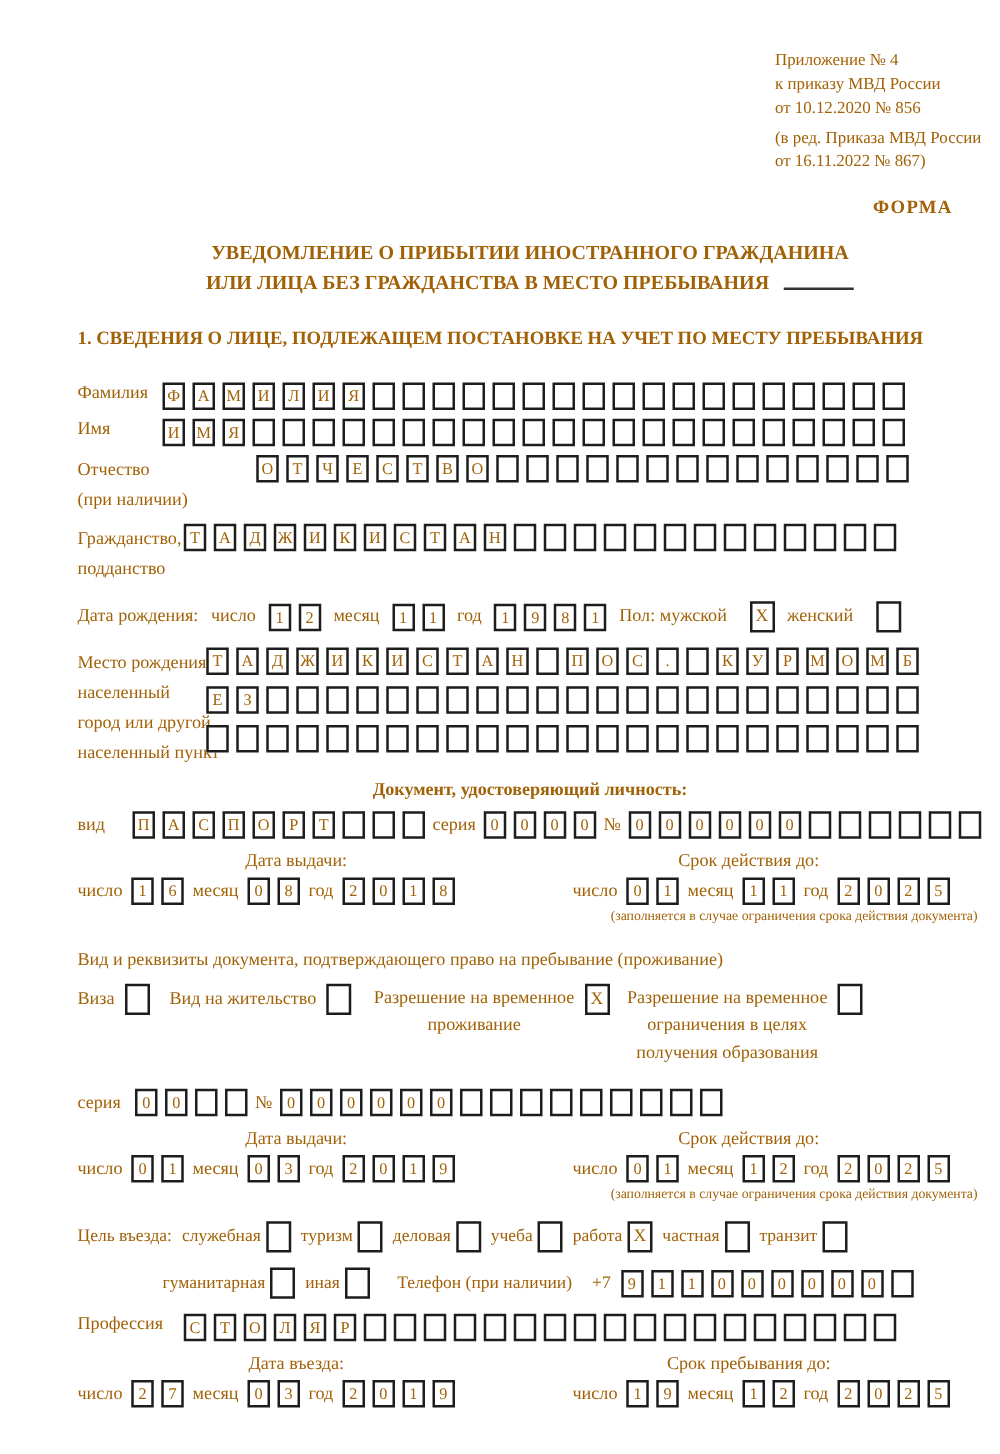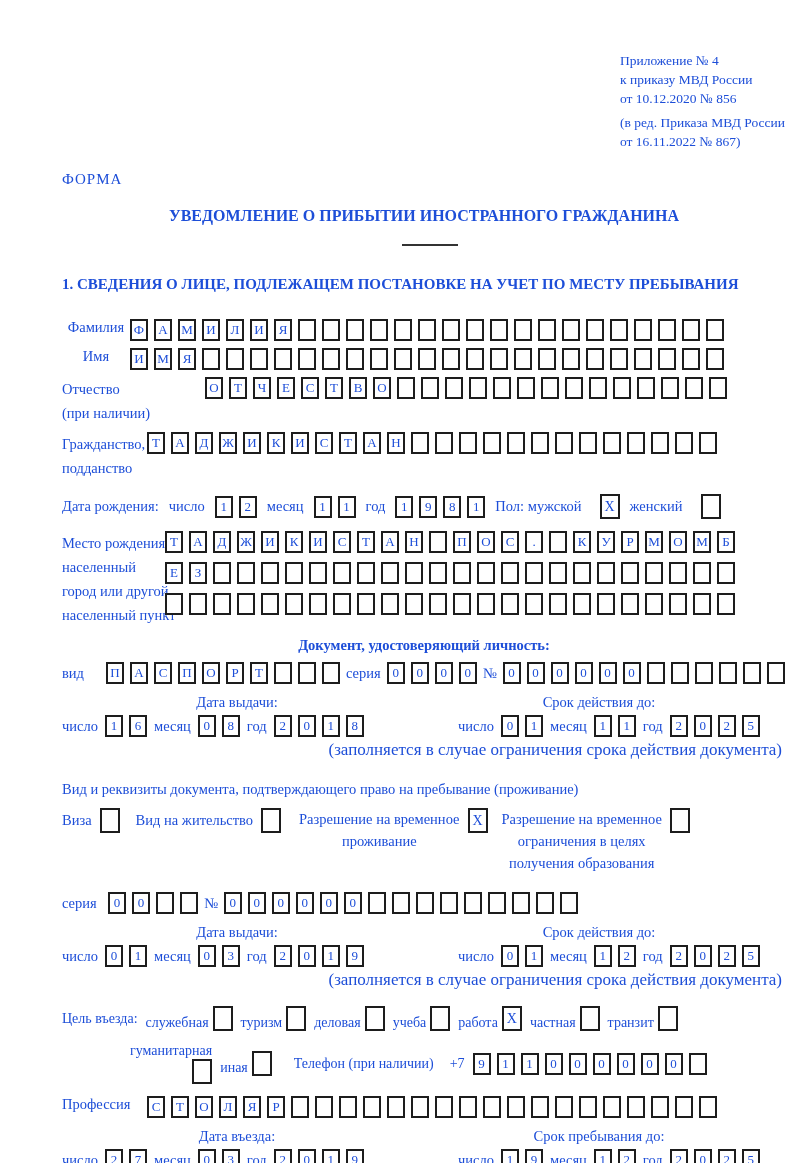--- a/index.html
+++ b/index.html
@@ -1,59 +1,59 @@
 <!DOCTYPE html>
 <html><head>
 <meta charset="utf-8">
 <style>
   html,body{margin:0;padding:0;background:#fff;}
   .page{
     width:800px;height:1163px;box-sizing:border-box;
-    padding:51px 14px 0 62px;background:#fff;color:#1d4ed8;
+    padding:38px 14px 0 62px;background:#fff;color:#a16207;
     font-family:"Liberation Serif","DejaVu Serif",serif;font-size:14.5px;
     overflow:hidden;position:relative;
   }
   .hdr{margin-left:558px;font-size:13.5px;line-height:19px;}
   .hdr .mt4{margin-top:5px;}
-  .forma{font-weight:normal;padding-right:24px;margin-top:20px;font-size:15px;letter-spacing:1px;}
+  .forma{font-weight:bold;text-align:right;padding-right:24px;margin-top:20px;font-size:15px;letter-spacing:1px;}
   .title{text-align:center;font-weight:bold;font-size:16px;line-height:24px;margin-top:16px;}
   .blank{display:inline-block;width:56px;border-bottom:2.5px solid #333;margin-left:12px;transform:translateY(1px);}
   .sec{font-weight:bold;font-size:15px;margin-top:24px;white-space:nowrap;}
   .frow{display:flex;align-items:flex-start;margin-top:7px;}
   .irow{display:flex;align-items:center;margin-top:8px;gap:6px;}
   .lab{flex:none;white-space:nowrap;}
-  .w68{width:68px;text-align:center;} .w143{width:143px;} .w85{width:85px;} .w103{width:103px;}
+  .w68{width:68px;} .w143{width:143px;} .w85{width:85px;} .w103{width:103px;}
   .w44{width:38px;} .w40{width:40px;}
   .lines div{line-height:24px;white-space:nowrap;}
   .cells{display:flex;gap:6px;flex:none;}
   .cell{
     flex:none;box-sizing:border-box;width:18px;height:22px;border:2px solid #1d1d1d;
     text-align:center;font-size:13px;line-height:18px;background:#fff;
   }
   .cellcol{display:flex;flex-direction:column;gap:9px;}
   .checkbox{
     flex:none;display:inline-block;box-sizing:border-box;width:20px;height:25px;
     border:2px solid #1d1d1d;text-align:center;font-size:14px;line-height:21px;
     vertical-align:middle;margin-left:8px;background:#fff;
   }
   .dochead{text-align:center;font-weight:bold;margin-top:10px;font-size:14.5px;}
   .dhdr{display:flex;margin-top:10px;}
   .dh-l{width:350px;text-align:center;}
   .dh-r{flex:1;text-align:center;}
   .dgrp{display:flex;align-items:center;gap:7px;flex:none;}
   .w350{width:350px;}
   .ml40{margin-left:40px;}
-  .note{text-align:right;font-size:17px;margin-top:3px;padding-right:4px;}
+  .note{text-align:right;font-size:11px;margin-top:3px;padding-right:4px;}
   .para{margin-top:21px;} .para2{margin-top:7px;}
   .permits{display:flex;align-items:flex-start;margin-top:10px;}
   .permits .lab{padding-top:4px;}
   .pblock{text-align:center;line-height:22px;flex:none;}
   .ml16{margin-left:16px;} .ml18{margin-left:18px;} .ml14{margin-left:14px;}
   .prow{display:flex;align-items:center;margin-top:16px;font-size:14px;}
-  .pitem{display:flex;align-items:flex-end;margin-left:8px;}
+  .pitem{display:flex;align-items:center;margin-left:8px;}
   .pitem:first-of-type{margin-left:6px;}
   .pitem .checkbox{margin-left:4px;}
   .prow2{display:flex;align-items:center;margin-top:12px;font-size:14px;margin-left:68px;}
   .phone-lab{margin-left:22px;}
   .plus7{margin-left:16px;margin-right:8px;}
   .mt26{margin-top:26px;} .mt12{margin-top:12px;} .mt14{margin-top:14px;} .mt18{margin-top:18px;}
 </style>
 </head>
 <body>
 
@@ -64,21 +64,21 @@
     <div>к приказу МВД России</div>
     <div>от 10.12.2020 № 856</div>
     <div class="mt4">(в ред. Приказа МВД России</div>
     <div>от 16.11.2022 № 867)</div>
   </div>
   <div class="forma">ФОРМА</div>
 
   <div class="title">
     <div>УВЕДОМЛЕНИЕ О ПРИБЫТИИ ИНОСТРАННОГО ГРАЖДАНИНА</div>
     <div>
-      <span class="blank"></span>
+      <span>ИЛИ ЛИЦА БЕЗ ГРАЖДАНСТВА В МЕСТО ПРЕБЫВАНИЯ</span><span class="blank"></span>
     </div>
   </div>
 
   <div class="sec">1. СВЕДЕНИЯ О ЛИЦЕ, ПОДЛЕЖАЩЕМ ПОСТАНОВКЕ НА УЧЕТ ПО МЕСТУ ПРЕБЫВАНИЯ</div>
 
   <div class="frow mt26">
     <span class="lab w68">Фамилия</span>
     <span class="cells">
         <span class="cell">Ф</span>
         <span class="cell">А</span>
@@ -523,21 +523,21 @@
       <span>частная</span>
       <span class="checkbox"></span>
     </span>
     <span class="pitem">
       <span>транзит</span>
       <span class="checkbox"></span>
     </span>
   </div>
 
   <div class="prow2">
-    <span class="pitem" style="margin-left:0;flex-direction:column;">
+    <span class="pitem" style="margin-left:0;">
       <span>гуманитарная</span>
       <span class="checkbox"></span>
     </span>
     <span class="pitem">
       <span>иная</span>
       <span class="checkbox"></span>
     </span>
     <span class="phone-lab">Телефон (при наличии)</span>
     <span class="plus7">+7</span>
     <span class="cells">

